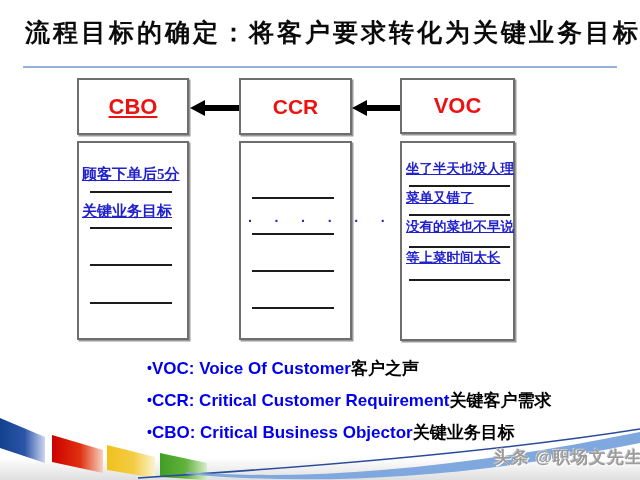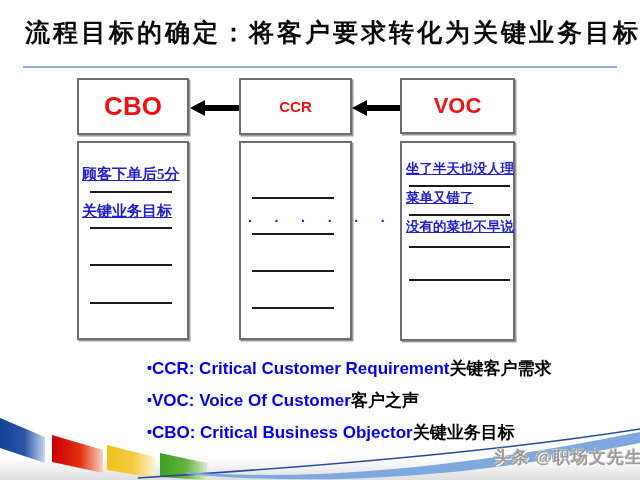--- a/index.html
+++ b/index.html
@@ -19,22 +19,22 @@
   
   .box{
     position:absolute;background:#ffffff;border:2px solid #6e6e6e;
     box-shadow:1.5px 1.5px 0 rgba(70,70,70,0.55);box-sizing:border-box;
   }
   .top-box{display:flex;align-items:center;justify-content:center;}
   .top-label{color:#ee1111;font-weight:bold;}
   #box-cbo{left:77px;top:78px;width:112px;height:57px;}
   #box-ccr{left:239px;top:78px;width:113px;height:57px;}
   #box-voc{left:400px;top:78px;width:115px;height:56px;justify-content:center;}
-  #box-cbo .top-label{font-size:26px;}
-  #box-ccr .top-label{font-size:15px;}
+  #box-cbo .top-label{font-size:22px;text-decoration:underline;}
+  #box-ccr .top-label{font-size:21px;}
   #box-voc .top-label{font-size:22px;}
 
   #note-cbo{left:77px;top:141px;width:112px;height:199px;}
   #note-ccr{left:239px;top:141px;width:113px;height:199px;}
   #note-voc{left:400px;top:141px;width:115px;height:200px;text-align:right;}
 
   
   .arrow-head{
     position:absolute;width:0;height:0;
     border-top:8px solid transparent;border-bottom:8px solid transparent;
@@ -141,29 +141,30 @@
     <div class="rule r4"></div>
   </div>
 
   <div class="box" id="note-voc">
     <span class="note-line t1">坐了半天也没人理</span>
     <div class="rule r1"></div>
     <span class="note-line t2">菜单又错了</span>
     <div class="rule r2"></div>
     <span class="note-line t3">没有的菜也不早说</span>
     <div class="rule r3"></div>
+    <span class="note-line t4">等上菜时间太长</span>
     <div class="rule r4"></div>
   </div>
 
   <div class="legend">
     <div class="legend-row">
-      <span class="legend-bullet">•</span><span class="legend-en">CCR: Critical Customer Requirement</span><span class="legend-zh">关键客户需求</span>
+      <span class="legend-bullet">•</span><span class="legend-en">VOC: Voice Of Customer</span><span class="legend-zh">客户之声</span>
     </div>
     <div class="legend-row">
-      <span class="legend-bullet">•</span><span class="legend-en">VOC: Voice Of Customer</span><span class="legend-zh">客户之声</span>
+      <span class="legend-bullet">•</span><span class="legend-en">CCR: Critical Customer Requirement</span><span class="legend-zh">关键客户需求</span>
     </div>
     <div class="legend-row">
       <span class="legend-bullet">•</span><span class="legend-en">CBO: Critical Business Objector</span><span class="legend-zh">关键业务目标</span>
     </div>
   </div>
 
   <div class="bottom-fade"></div>
   <svg class="footer-svg" viewBox="0 0 640 70" xmlns="http://www.w3.org/2000/svg">
     <defs>
       <linearGradient id="gBlue" x1="0" y1="0" x2="1" y2="0">

